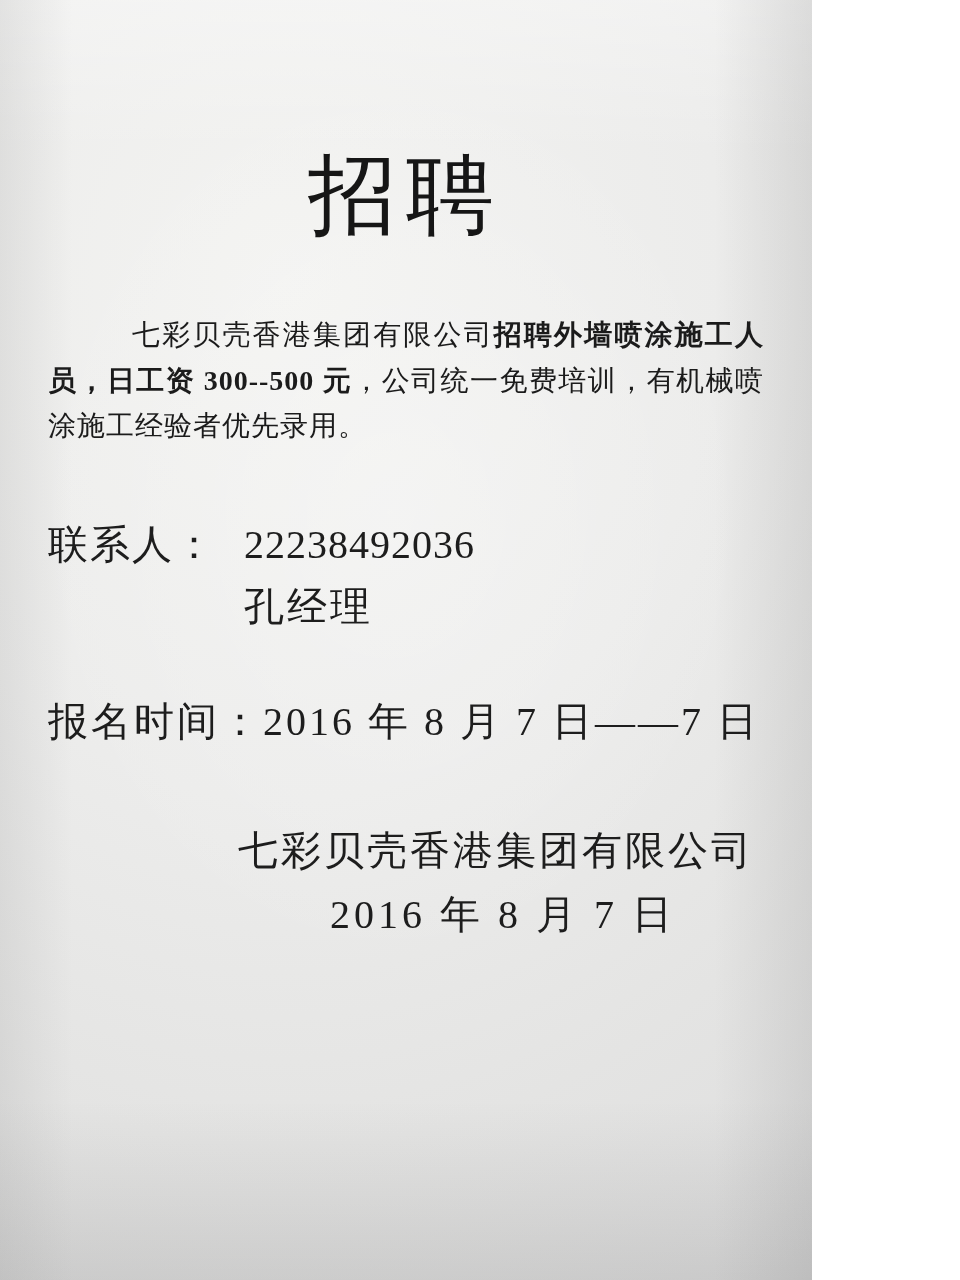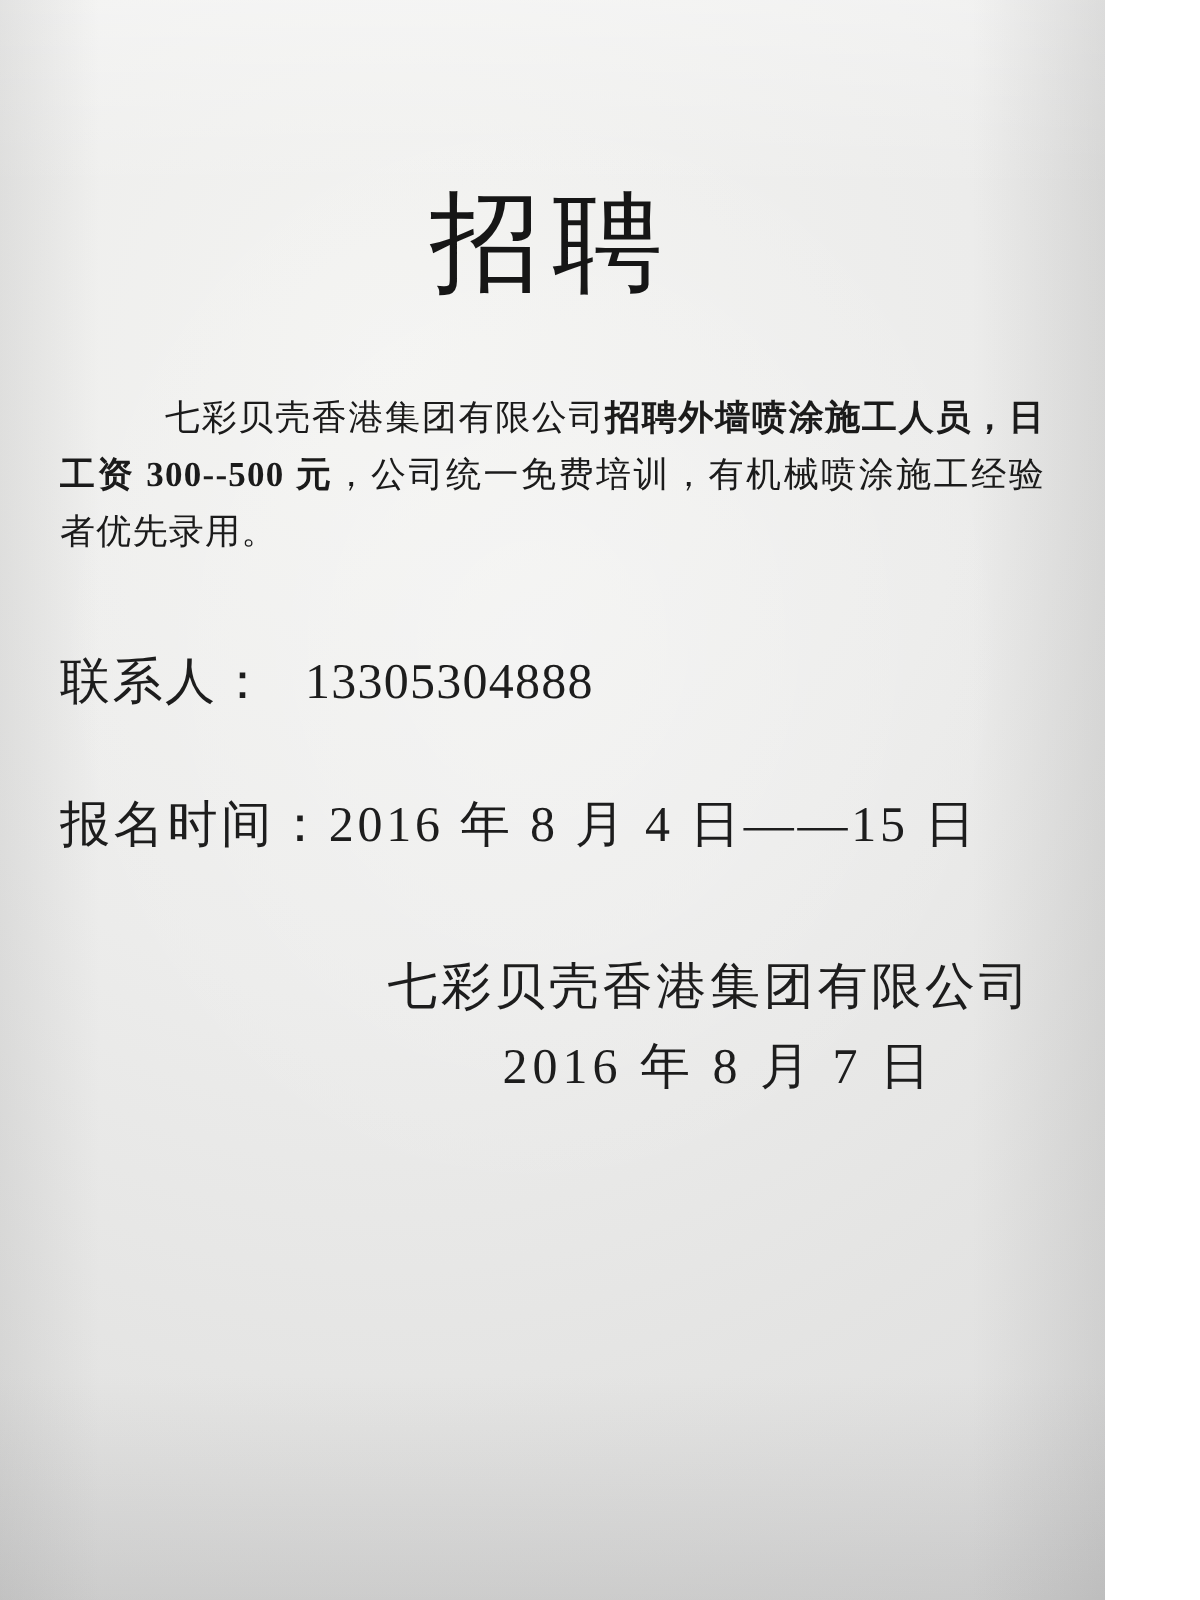--- a/index.html
+++ b/index.html
@@ -10,21 +10,21 @@
   body {
     width: 960px;
     height: 1280px;
     overflow: hidden;
     font-family: "Liberation Serif", "DejaVu Serif", serif;
   }
 
   
   #poster {
     position: relative;
-    width: 884px;
+    width: 812px;
     height: 1280px;
     box-sizing: border-box;
     background:
       radial-gradient(120% 90% at 35% 22%, #f3f3f1 0%, #ececeb 45%, #e4e4e3 75%, #dedede 100%),
       linear-gradient(180deg, #f1f1f0 0%, #ebebea 40%, #e3e3e2 80%, #dcdcdb 100%);
     color: #1d1d1d;
   }
   
   #poster::before {
     content: "";
@@ -129,28 +129,29 @@
 
     <h1 class="title">招聘</h1>
 
     <p class="body-para">
       <span>七彩贝壳香港集团有限公司</span><span class="strong">招聘外墙喷涂施工人员，日工资 300--500 元</span><span>，公司统一免费培训，有机械喷涂施工经验者优先录用。</span>
     </p>
 
     <div class="contacts">
       <div class="contact-row">
         <span class="contact-label">联系人：</span>
-        <span class="contact-phone">13305304888</span>
+        <span class="contact-phone">22238492036</span>
       </div>
       <div class="contact-row">
         <span class="contact-label"></span>
+        <span class="contact-name">孔经理</span>
       </div>
     </div>
 
-    <div class="signup">报名时间：2016 年 8 月 4 日——15 日</div>
+    <div class="signup">报名时间：2016 年 8 月 7 日——7 日</div>
 
     <div class="signoff">
       <span class="sign-company">七彩贝壳香港集团有限公司</span>
       <span class="sign-date">2016 年 8 月 7 日</span>
     </div>
 
   </div>
 </div>
 
 </body></html>

